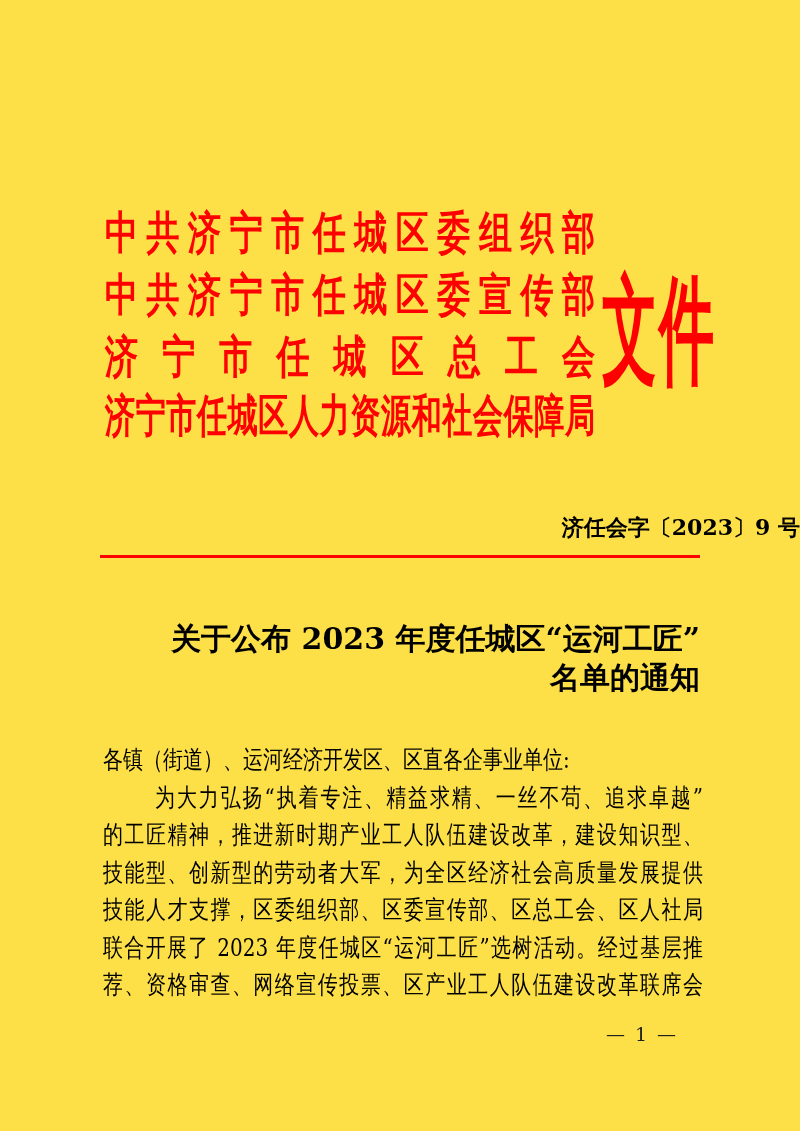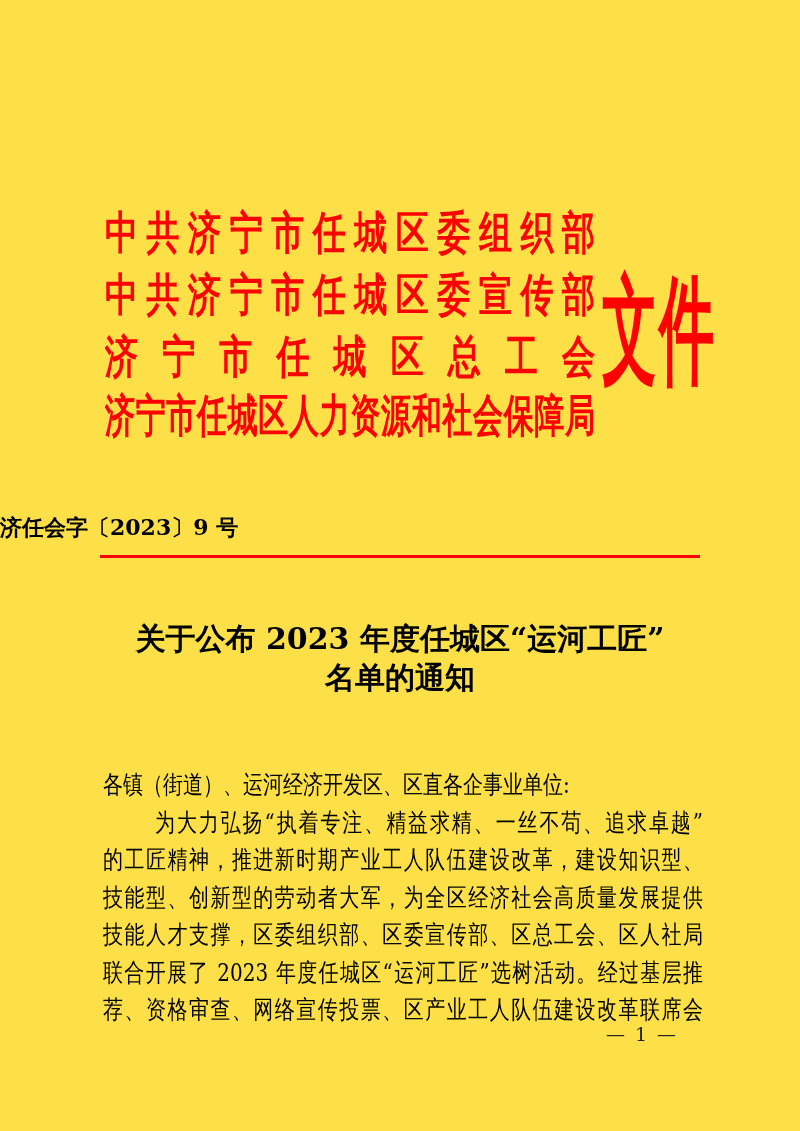--- a/index.html
+++ b/index.html
@@ -20,35 +20,35 @@
   .org-line.l3{top:334px;}
   .org-line.l4{top:393px;font-size:30px;transform:scaleY(1.5);}
   .doc-type{
     position:absolute;left:602px;top:300px;width:112px;height:60px;line-height:60px;
     font-size:55px;font-weight:bold;color:#ff0000;
     text-align:justify;text-align-last:justify;
     transform:scaleY(2.15);
   }
   
   .doc-number{
-    position:absolute;left:0;top:513px;width:800px;text-align:left;
+    position:absolute;left:0;top:513px;width:800px;text-align:right;
     font-size:22px;font-weight:bold;color:#000;
   }
   .red-rule{
     position:absolute;left:100px;top:555px;width:600px;height:3px;
     background:#ff0000;
   }
   
   .title{
-    position:absolute;left:100px;top:619px;width:600px;text-align:center;
+    position:absolute;left:100px;top:619px;width:600px;text-align:right;
     font-size:30px;font-weight:bold;line-height:39px;color:#000;
   }
   
   .body-block{
-    position:absolute;left:103px;top:766px;width:600px;
+    position:absolute;left:103px;top:741px;width:600px;
     font-size:20px;color:#000;
   }
   .body-line{
     height:37.5px;line-height:37.5px;box-sizing:border-box;width:100%;
     text-align:justify;text-align-last:justify;
     transform:scaleY(1.25);
     white-space:nowrap;
   }
   .body-line.salutation{text-align:left;text-align-last:left;}
   .body-line.indent{padding-left:52px;}

